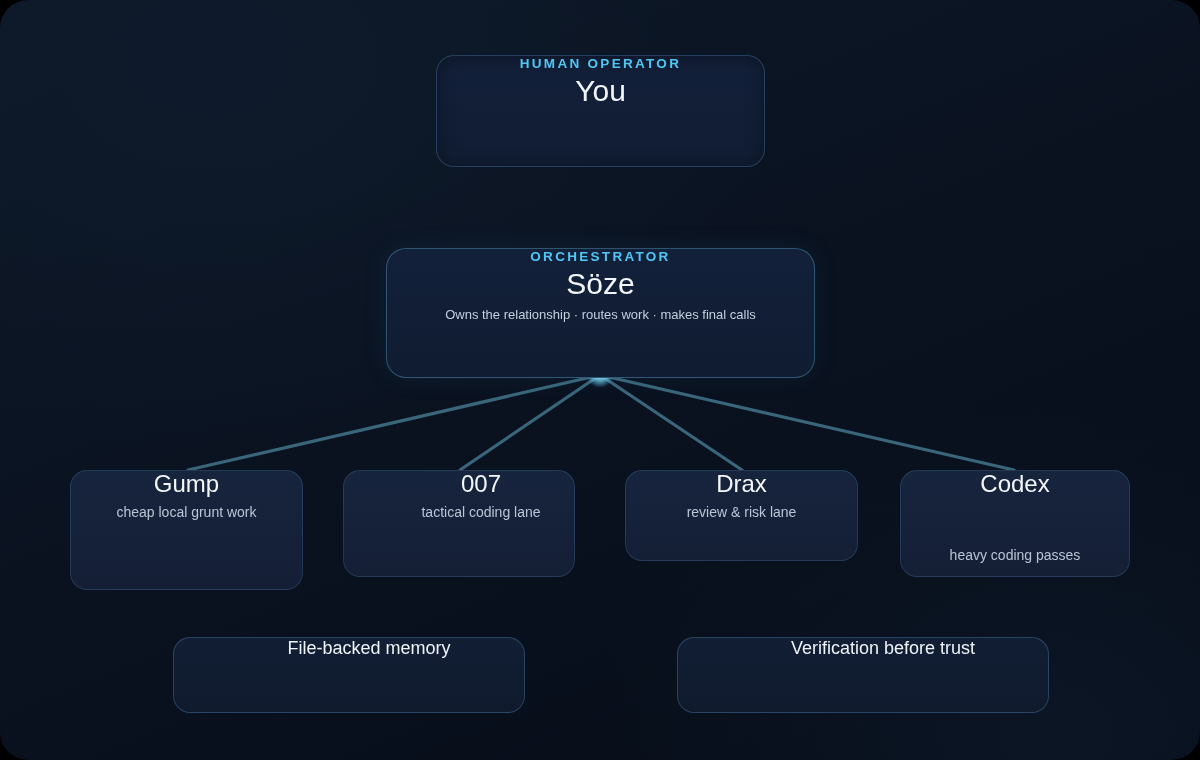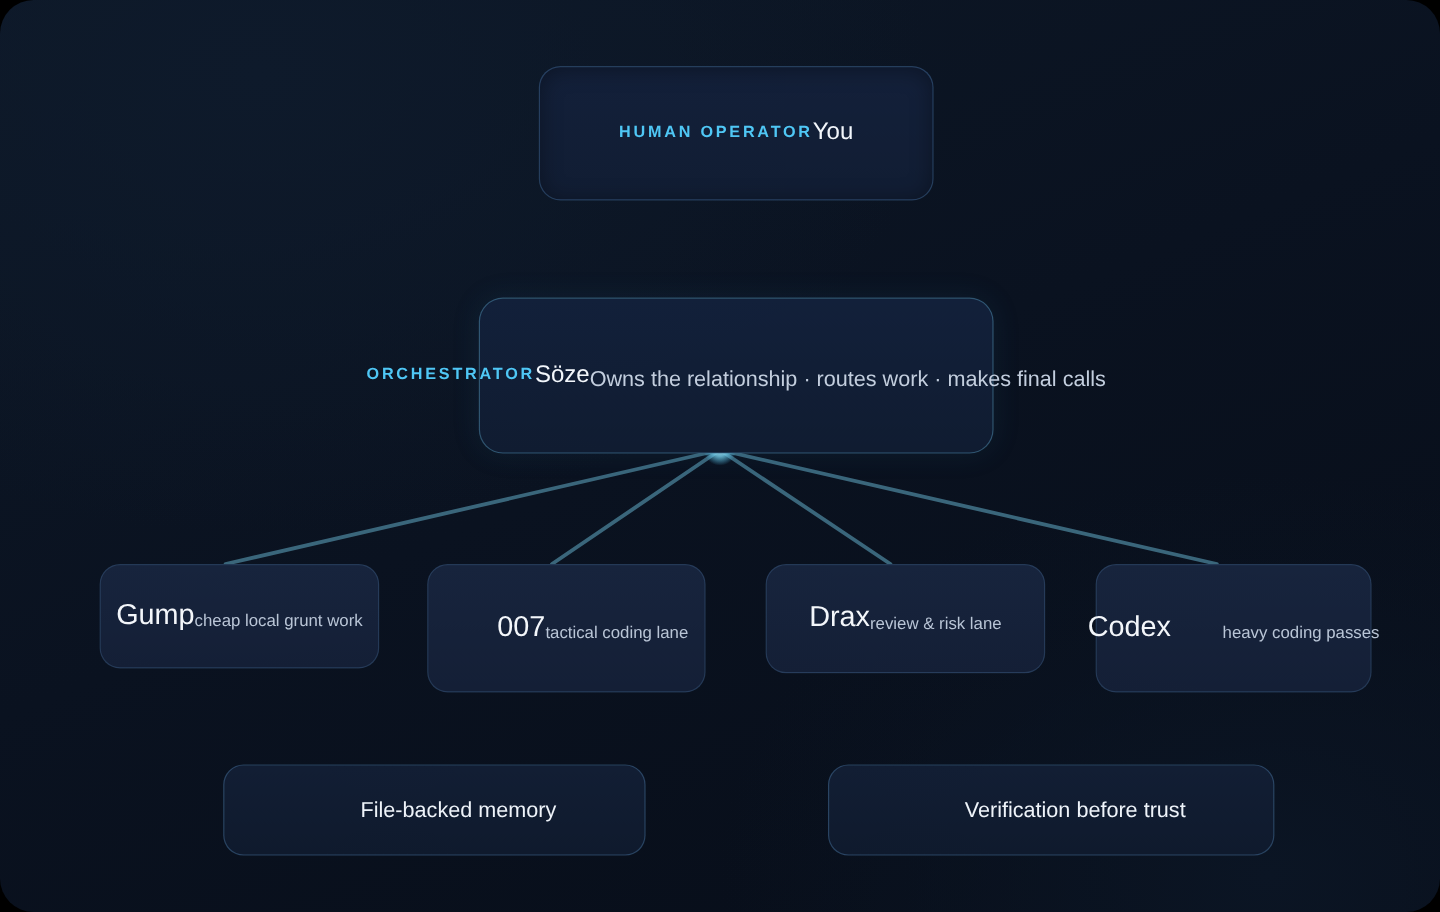--- a/index.html
+++ b/index.html
@@ -34,26 +34,24 @@
     width: 1200px;
     height: 760px;
     pointer-events: none;
   }
 
   
   .node {
     position: absolute;
     box-sizing: border-box;
     display: flex;
-    flex-direction: row;
+    flex-direction: column;
     align-items: center;
-    justify-content: center;
     text-align: center;
     border-radius: 18px;
-    margin-left: 13px;
   }
 
   .node-top {
     background: linear-gradient(180deg, #13203a 0%, #111d33 100%);
     border: 1px solid rgba(86,140,190,0.30);
     box-shadow: 0 2px 18px rgba(0,0,0,0.35) inset;
   }
 
   .node-orch {
     background: linear-gradient(180deg, #12203a 0%, #101c31 100%);
@@ -78,37 +76,37 @@
   .eyebrow {
     font-size: 13.5px;
     font-weight: bold;
     letter-spacing: 2.3px;
     color: #4fc7f5;
     margin-bottom: 4px;
     white-space: nowrap;
   }
 
   .title-xl {
-    font-size: 20px;
+    font-size: 30px;
     font-weight: normal;
     color: #f2f6fb;
     line-height: 1.08;
     white-space: nowrap;
   }
 
   .title-md {
     font-size: 24px;
     font-weight: normal;
     color: #f3f6fa;
     line-height: 1.12;
     white-space: nowrap;
   }
 
   .subtitle {
-    font-size: 18px;
+    font-size: 13px;
     color: #c3cede;
     margin-top: 7px;
     white-space: nowrap;
   }
 
   .sub-small {
     font-size: 14px;
     color: #b9c5d6;
     margin-top: 6px;
     white-space: nowrap;
@@ -117,21 +115,21 @@
   .pill-label {
     font-size: 18px;
     color: #eef3f9;
     white-space: nowrap;
   }
 
   
   #node-you     { left: 436px; top: 55px;  width: 329px; height: 112px; }
   #node-soze    { left: 386px; top: 248px; width: 429px; height: 130px; }
 
-  #node-gump    { left: 70px;  top: 470px; width: 233px; height: 87px; }
+  #node-gump    { left: 70px;  top: 470px; width: 233px; height: 120px; }
   #node-007     { left: 343px; top: 470px; width: 232px; height: 107px; padding-left: 44px; }
   #node-drax    { left: 625px; top: 470px; width: 233px; height: 91px; }
   #node-codex   { left: 900px; top: 470px; width: 230px; height: 107px; gap: 43px; }
 
   #pill-memory  { left: 173px; top: 637px; width: 352px; height: 76px; }
   #pill-verify  { left: 677px; top: 637px; width: 372px; height: 76px; }
 </style>
 </head>
 <body>
 

